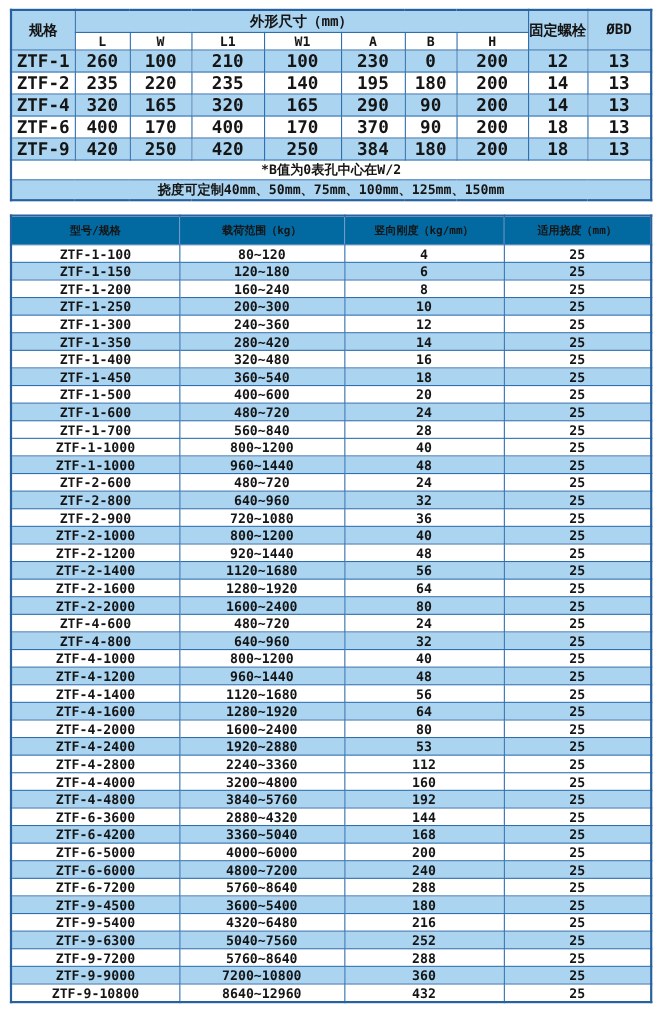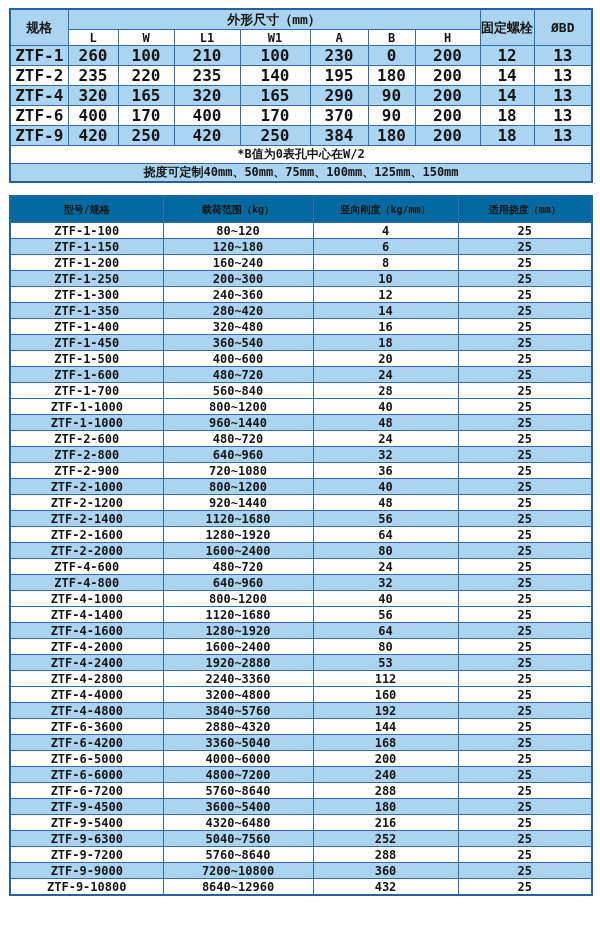--- a/index.html
+++ b/index.html
@@ -293,20 +293,26 @@
           <td>640~960</td>
           <td>32</td>
           <td>25</td>
         </tr>
         <tr class="white">
           <td>ZTF-4-1000</td>
           <td>800~1200</td>
           <td>40</td>
           <td>25</td>
         </tr>
+        <tr class="blue">
+          <td>ZTF-4-1200</td>
+          <td>960~1440</td>
+          <td>48</td>
+          <td>25</td>
+        </tr>
         <tr class="white">
           <td>ZTF-4-1400</td>
           <td>1120~1680</td>
           <td>56</td>
           <td>25</td>
         </tr>
         <tr class="blue">
           <td>ZTF-4-1600</td>
           <td>1280~1920</td>
           <td>64</td>

